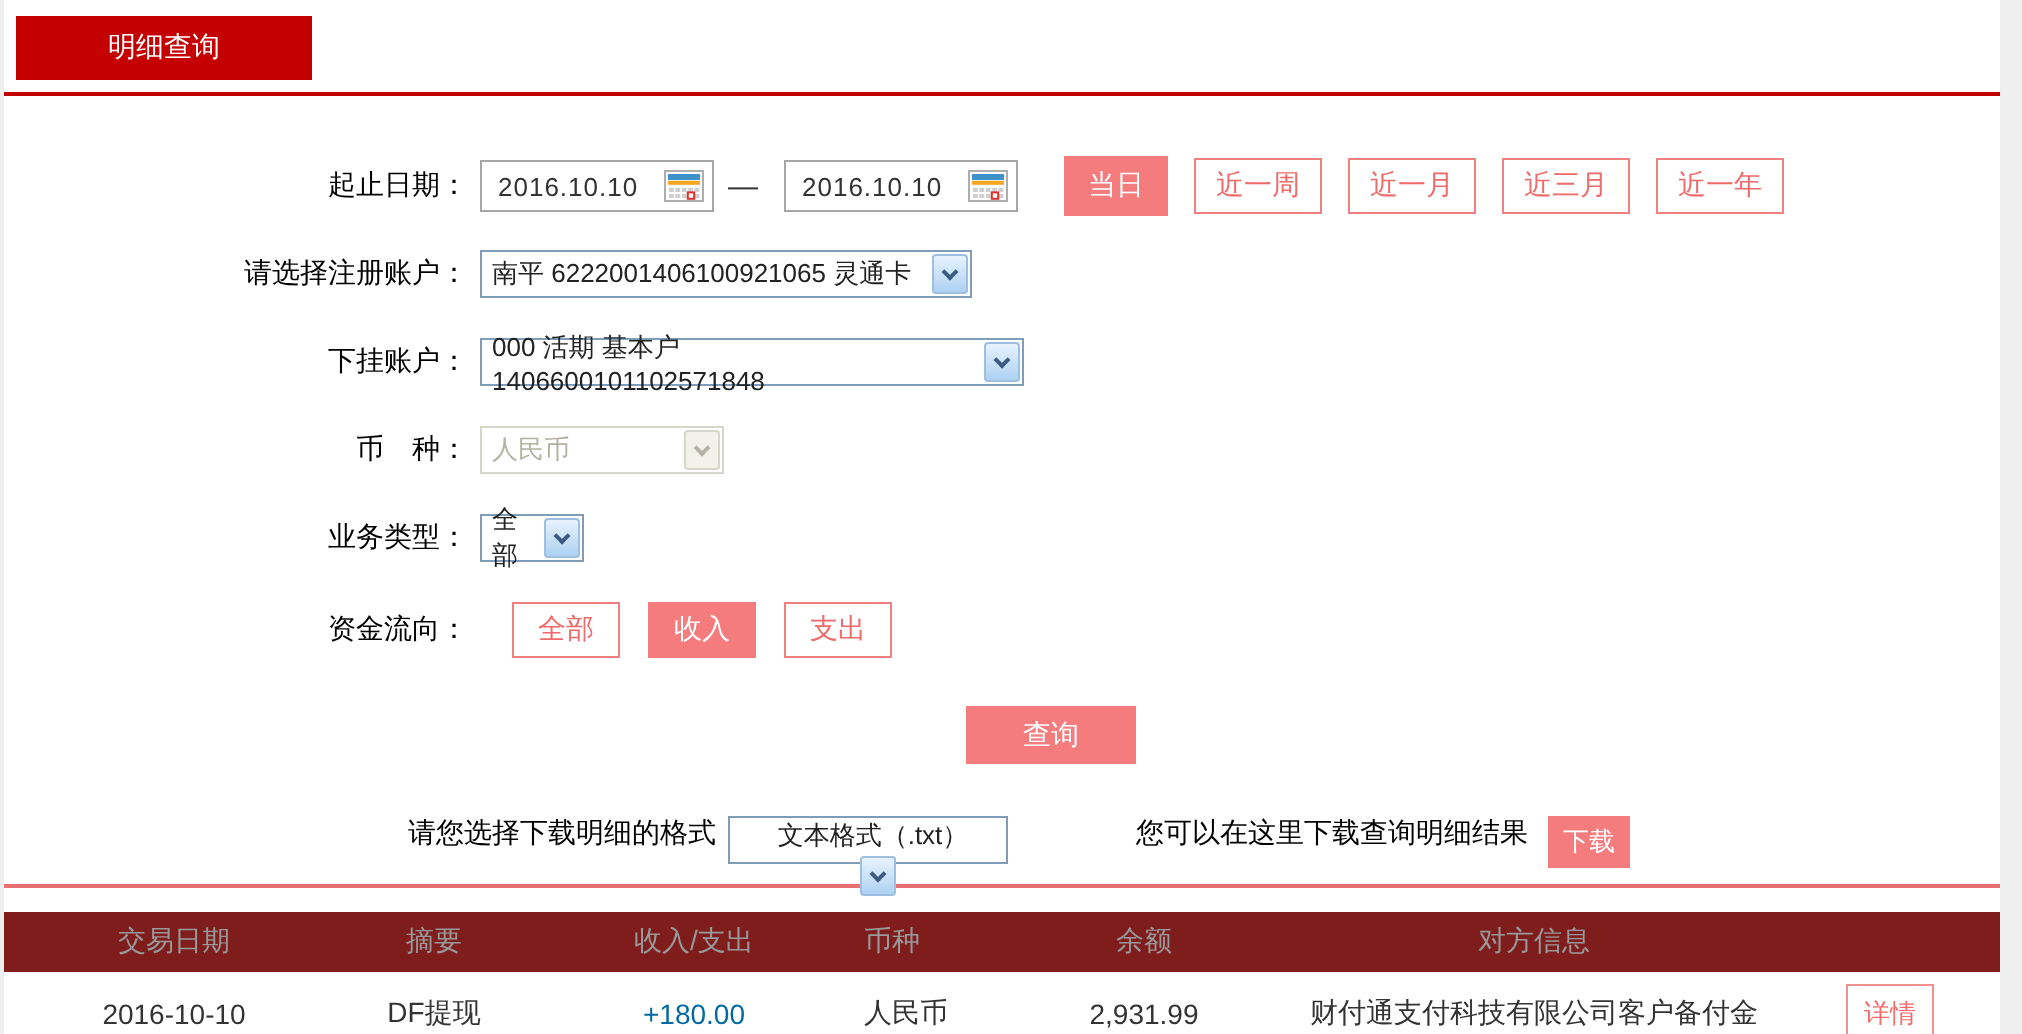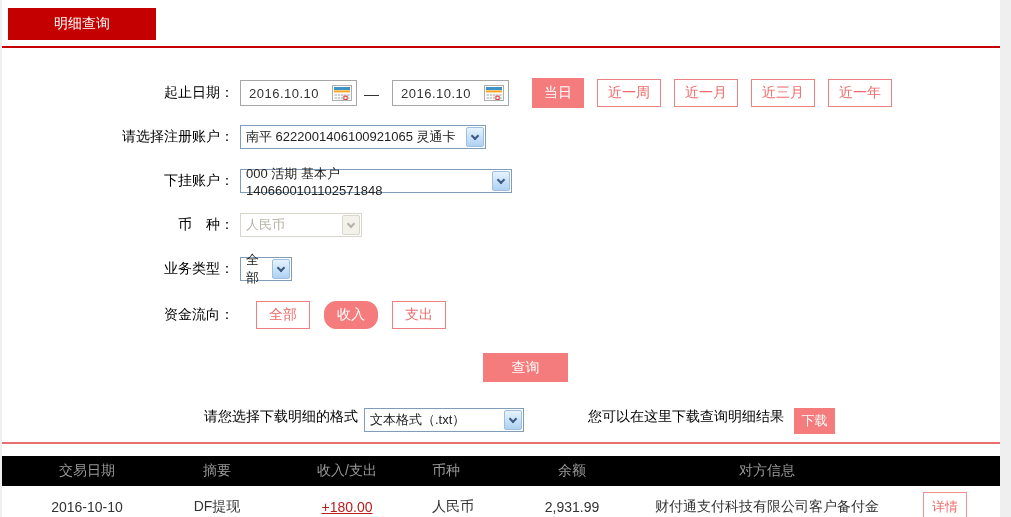--- a/index.html
+++ b/index.html
@@ -40,51 +40,51 @@
               justify-content:center; flex-shrink:0; margin-left:6px; }
   .chev { width:6px; height:6px; border-right:2px solid #3c5a82; border-bottom:2px solid #3c5a82;
           transform:rotate(45deg); margin-top:-3px; }
   .xp-select.disabled { border-color:#d8d5ca; color:#b5b2a5; cursor:default; }
   .xp-select.disabled .xp-arrow { border-color:#d8d5ca; background:#f2f1ea; }
   .xp-select.disabled .chev { border-color:#b5b2a5; }
   .w-registered { width:246px; }
   .w-sub { width:272px;gap:44px; }
   .w-currency { width:122px; }
   .w-business { width:52px; }
-  .w-format { width:160px; }
+  .w-format { width:140px;flex-direction:column; }
 
   .flow-buttons { display:flex; align-items:center; margin-left:8px; }
   .fbtn { margin-left:14px; border:1px solid #f08080; color:#ef6a6a; background:#fff;
           font-size:14px; padding:4px 12px; cursor:pointer; font-family:inherit; }
-  .fbtn.filled { background:#f47c7c; border-color:#f47c7c; color:#fff;border-radius:12px; }
+  .fbtn.filled { background:#f47c7c; border-color:#f47c7c; color:#fff; }
 
   .query-row { padding-left:461px; margin-top:24px; margin-bottom:26px; }
   .query-btn { width:85px; height:29px; background:#f47c7c; color:#fff; border:none;
                font-size:14px; cursor:pointer; font-family:inherit; }
 
   .download-row { display:flex; padding-left:182px; font-size:14px; color:#000; height:26px; }
   .dl-hint { margin-left:64px; }
   .dl-btn { margin-left:10px; width:41px; height:26px; background:#f47c7c; color:#fff;
             border:none; font-size:13px; cursor:pointer; font-family:inherit; }
 
   .pink-divider { margin-top:8px; border-top:2px solid #e87070; }
 
   
   .result-table { margin-top:12px; }
-  .thead { display:flex; align-items:center; height:30px; background:#000000; color:#999; font-size:14px; }
+  .thead { display:flex; align-items:center; height:30px; background:#7f1d1d; color:#999; font-size:14px; }
   .trow  { display:flex; align-items:center; height:43px; background:#fff; color:#333; font-size:14px;
            border-bottom:1px solid #e3e3e3; }
   .c1 { width:170px; text-align:center; }
   .c2 { width:90px;  text-align:center; }
   .c3 { width:170px; text-align:center; }
   .c4 { width:60px;  text-align:left; }
   .c5 { width:160px; text-align:center; }
   .c6 { width:230px; text-align:center; }
   .c7 { flex:1; display:flex; justify-content:flex-end; padding-right:33px; }
-  .amount { color:#b91c1c;text-decoration:underline; }
+  .amount { color:#0369a1; }
   .detail-btn { border:1px solid #f0908f; color:#f26c6c; background:#fff; font-size:13px;
                 padding:5px 8px; cursor:pointer; font-family:inherit; }
 </style>
 </head>
 <body>
 
 <div class="page">
   <div class="panel">
 
     <div class="tab-bar">

